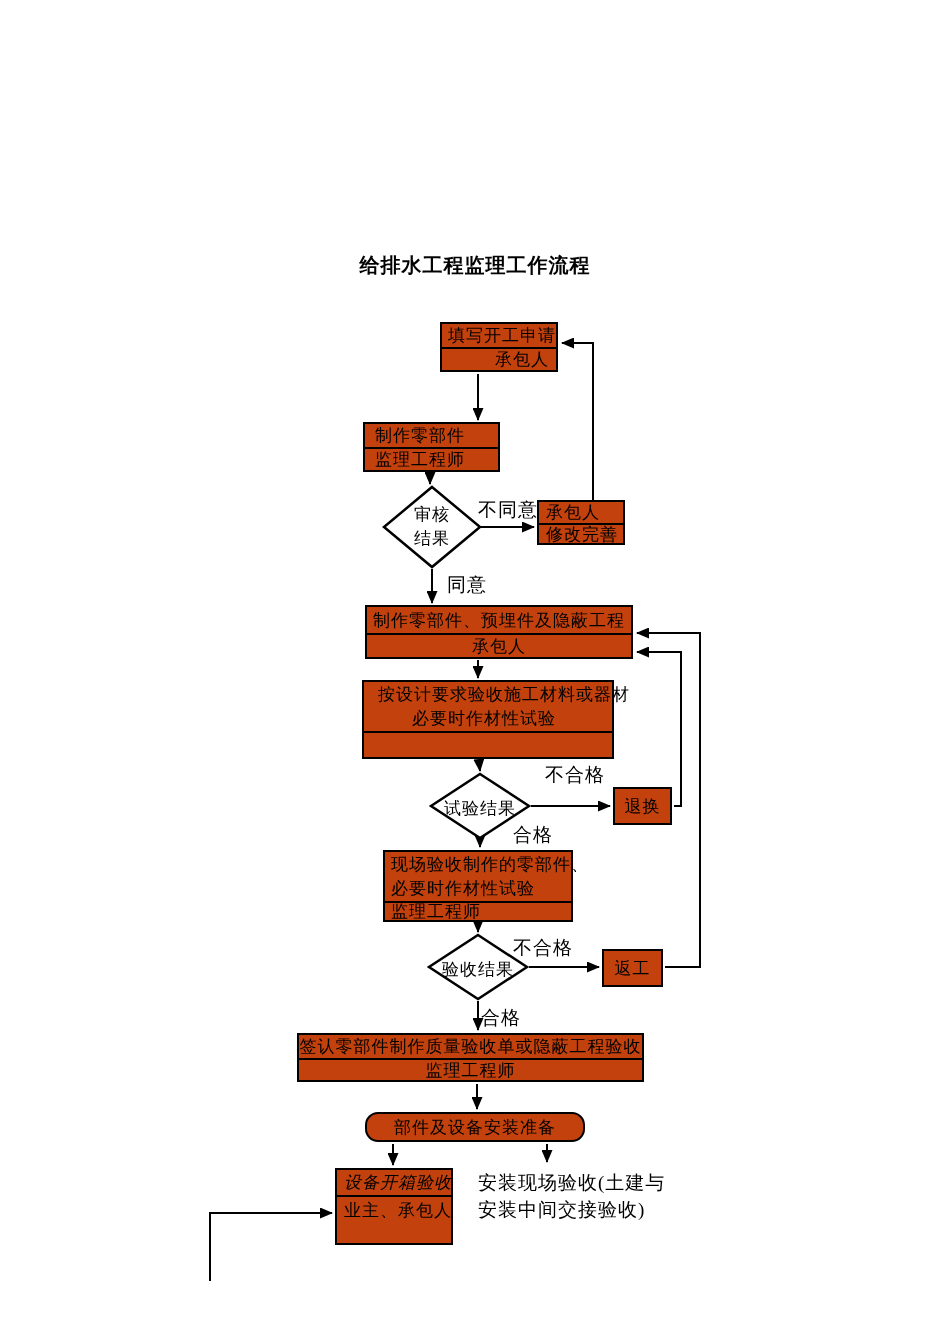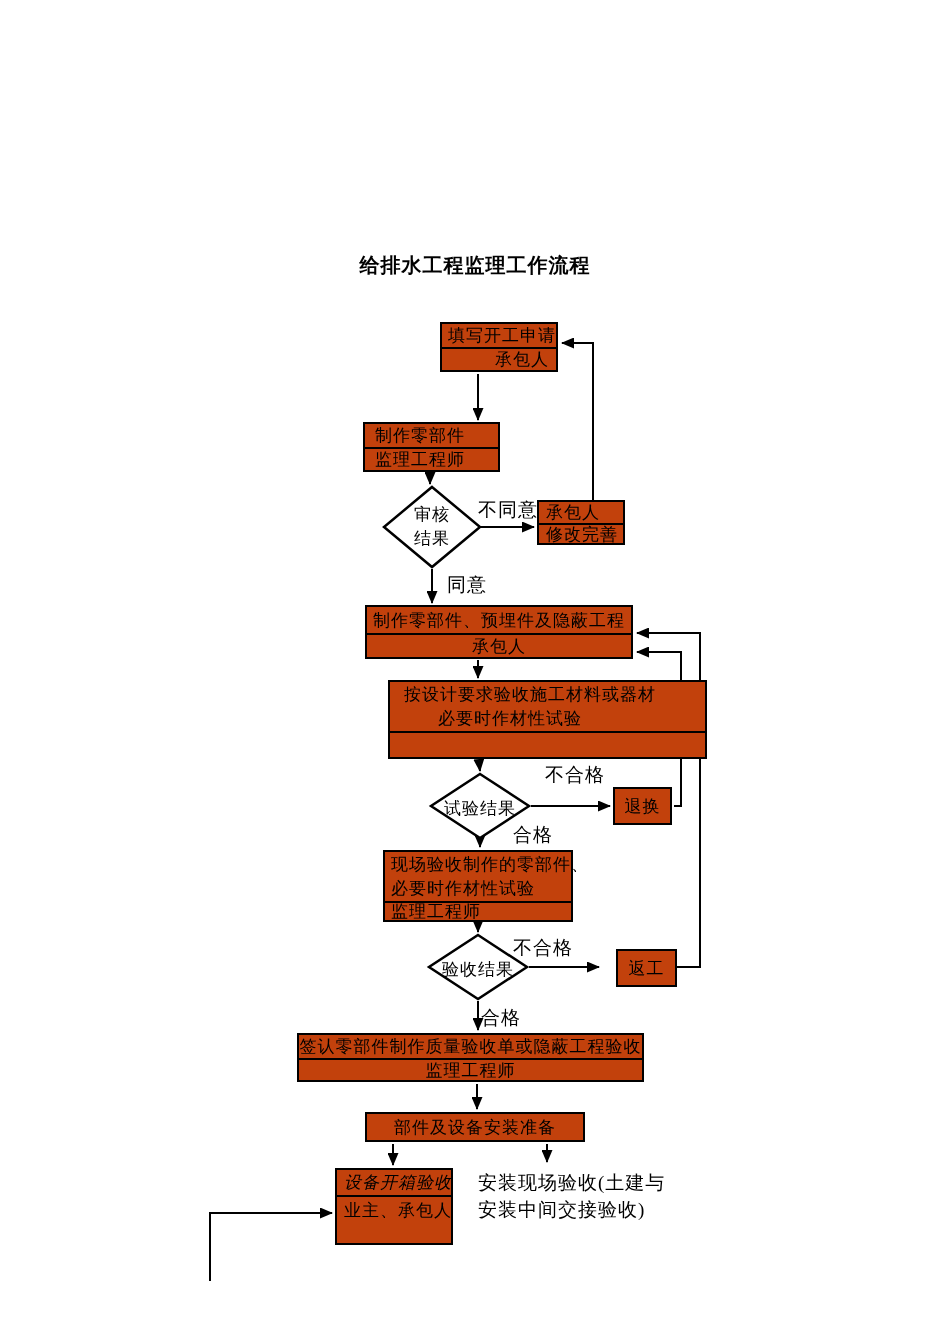--- a/index.html
+++ b/index.html
@@ -94,21 +94,21 @@
   <div class="node" style="left:537px; top:500px; width:88px; height:45px;">
     <div class="row divider" style="height:23px; padding-left:7px;">承包人</div>
     <div class="row grow" style="padding-left:7px;">修改完善</div>
   </div>
 
   <div class="node" style="left:365px; top:605px; width:268px; height:54px;">
     <div class="row divider center" style="height:28px;">制作零部件、预埋件及隐蔽工程</div>
     <div class="row grow center">承包人</div>
   </div>
 
-  <div class="node" style="left:362px; top:680px; width:319px; height:79px;margin-left:26px;">
+  <div class="node" style="left:362px; top:680px; width:252px; height:79px;">
     <div class="multiline divider" style="height:49px;">
       <div class="tline" style="padding-left:14px;">按设计要求验收施工材料或器材</div>
       <div class="tline" style="padding-left:48px;">必要时作材性试验</div>
     </div>
   </div>
 
   <div class="dtext" style="left:410px; top:797px; width:140px;">试验结果</div>
 
   <div class="node" style="left:613px; top:787px; width:59px; height:38px;">
     <div class="row grow center">退换</div>
@@ -117,30 +117,30 @@
   <div class="node" style="left:383px; top:850px; width:190px; height:72px;">
     <div class="multiline divider" style="height:52px;">
       <div class="tline" style="padding-left:6px;">现场验收制作的零部件、</div>
       <div class="tline" style="padding-left:6px;">必要时作材性试验</div>
     </div>
     <div class="row grow" style="padding-left:6px;">监理工程师</div>
   </div>
 
   <div class="dtext" style="left:408px; top:958px; width:140px;">验收结果</div>
 
-  <div class="node" style="left:616px; top:949px; width:61px; height:38px;">
+  <div class="node" style="left:602px; top:949px; width:61px; height:38px;">
     <div class="row grow center">返工</div>
   </div>
 
   <div class="node" style="left:297px; top:1033px; width:347px; height:49px;">
     <div class="row divider center" style="height:25px;">签认零部件制作质量验收单或隐蔽工程验收</div>
     <div class="row grow center">监理工程师</div>
   </div>
 
-  <div class="node" style="left:365px; top:1112px; width:220px; height:30px;">
+  <div class="node" style="left:365px; top:1112px; width:220px; height:30px;border-radius:13px;">
     <div class="row grow center">部件及设备安装准备</div>
   </div>
 
   <div class="node" style="left:335px; top:1168px; width:118px; height:77px;">
     <div class="row divider" style="height:27px; padding-left:7px;font-style:italic;">设备开箱验收</div>
     <div class="row" style="height:27px; padding-left:7px;">业主、承包人</div>
   </div>
 
   <div class="note-line" style="left:478px; top:1172px;">安装现场验收(土建与</div>
   <div class="note-line" style="left:478px; top:1199px;">安装中间交接验收)</div>

